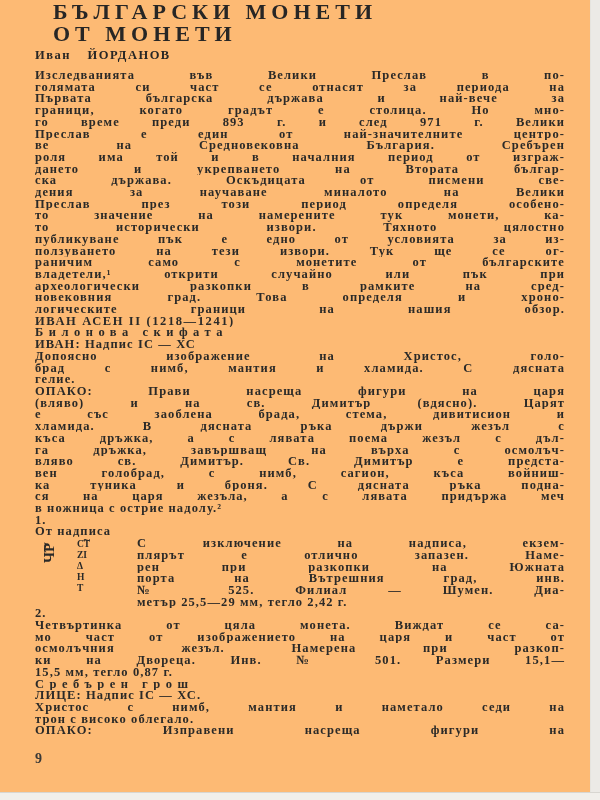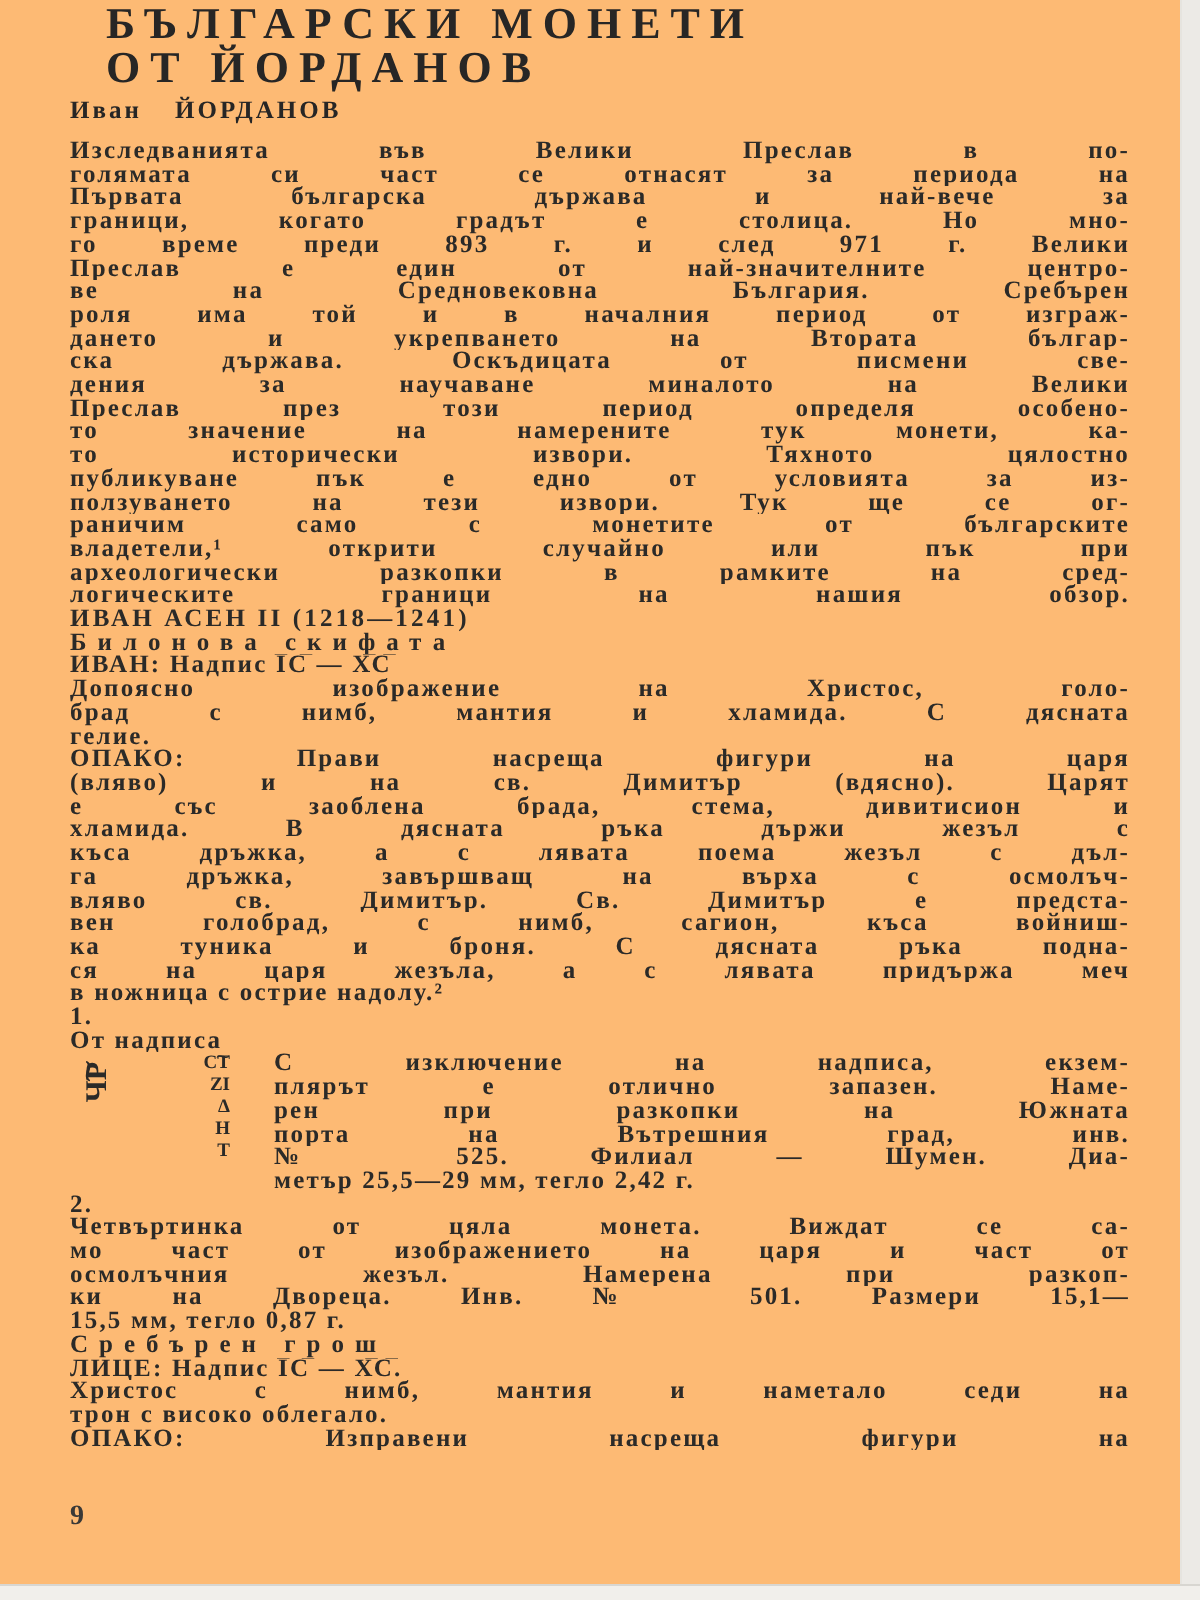--- a/index.html
+++ b/index.html
@@ -39,34 +39,34 @@
   .h{letter-spacing:1.6px;}
   .sp{letter-spacing:5.5px;}
   .note-row{display:flex;}
   .mono-gutter{width:102px;flex:none;position:relative;}
   .note-lines{flex:1;}
   .mono-left{
     position:absolute;left:4px;top:8px;font-size:15px;line-height:14px;
     transform:rotate(-90deg);letter-spacing:0;
   }
   .mono-col{
-    position:absolute;left:58px;top:1px;width:22px;
-    font-size:9.5px;line-height:11px;text-align:right;letter-spacing:0;
+    position:absolute;left:42px;top:1px;width:22px;
+    font-size:9.5px;line-height:11px;text-align:left;letter-spacing:0;
   }
   .pageno{
     position:absolute;left:35px;top:751px;font-size:14px;font-weight:bold;color:#3a3937;
   }
 </style>
 </head>
 <body>
 
 <div class="page">
   <div class="content">
     <div class="title">БЪЛГАРСКИ МОНЕТИ</div>
-    <div class="title">ОТ ЙОРДАНОВ</div>
+    <div class="title">ОТ МОНЕТИ</div>
     <div class="author">Иван ЙОРДАНОВ</div>
     <div id="flow">
         <div class="ln j">Изследванията във Велики Преслав в по-</div>
         <div class="ln j">голямата си част се отнасят за периода на</div>
         <div class="ln j">Първата българска държава и най-вече за</div>
         <div class="ln j">граници, когато градът е столица. Но мно-</div>
         <div class="ln j">го време преди 893 г. и след 971 г. Велики</div>
         <div class="ln j">Преслав е един от най-значителните центро-</div>
         <div class="ln j">ве на Средновековна България. Сребърен</div>
         <div class="ln j">роля има той и в началния период от изграж-</div>
@@ -74,20 +74,21 @@
         <div class="ln j">ска държава. Оскъдицата от писмени све-</div>
         <div class="ln j">дения за научаване миналото на Велики</div>
         <div class="ln j">Преслав през този период определя особено-</div>
         <div class="ln j">то значение на намерените тук монети, ка-</div>
         <div class="ln j">то исторически извори. Тяхното цялостно</div>
         <div class="ln j">публикуване пък е едно от условията за из-</div>
         <div class="ln j">ползуването на тези извори. Тук ще се ог-</div>
         <div class="ln j">раничим само с монетите от българските</div>
         <div class="ln j">владетели,¹ открити случайно или пък при</div>
         <div class="ln j">археологически разкопки в рамките на сред-</div>
+        <div class="ln j">новековния град. Това определя и хроно-</div>
         <div class="ln j">логическите граници на нашия обзор.</div>
         <div class="ln l h">ИВАН АСЕН II (1218—1241)</div>
         <div class="ln l sp">Билонова скифата</div>
         <div class="ln l">ИВАН: Надпис I̅С̅ — Х̅С̅</div>
         <div class="ln j">Допоясно изображение на Христос, голо-</div>
         <div class="ln j">брад с нимб, мантия и хламида. С дясната</div>
         <div class="ln l">гелие.</div>
         <div class="ln j">ОПАКО: Прави насреща фигури на царя</div>
         <div class="ln j">(вляво) и на св. Димитър (вдясно). Царят</div>
         <div class="ln j">е със заоблена брада, стема, дивитисион и</div>

